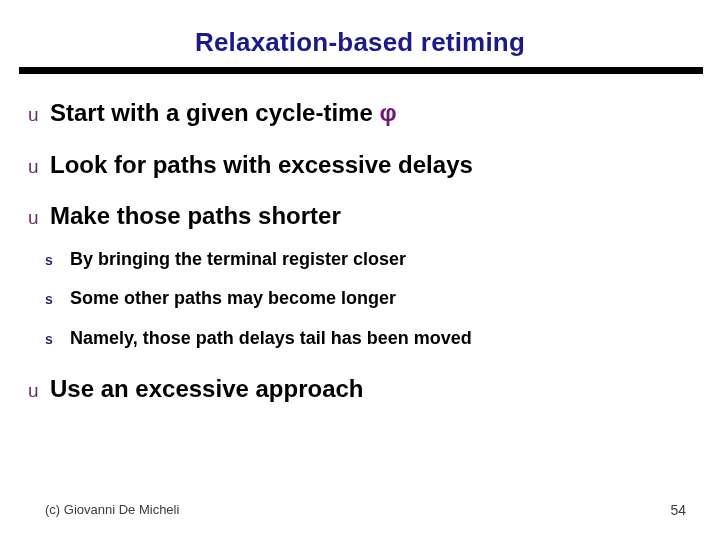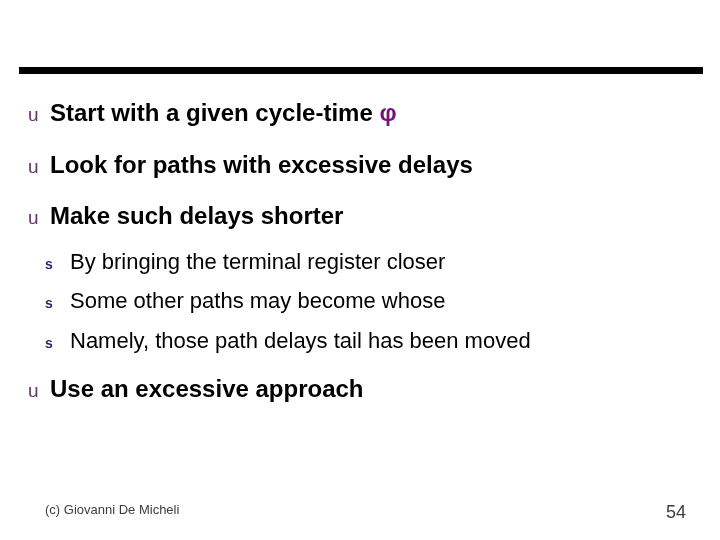--- a/index.html
+++ b/index.html
@@ -62,22 +62,22 @@
     font-weight:bold;
     width:25px;
     flex:0 0 25px;
   }
   .l1 .btext{
     font-size:24px;
     font-weight:bold;
     color:var(--body-color);
   }
   .l2 .btext{
-    font-size:22px;
-    font-weight:normal;
+    font-size:18px;
+    font-weight:bold;
     color:var(--body-color);
   }
   .phi{
     color:var(--phi-color);
     font-weight:bold;
   }
   .b1{top:99px;}
   .b2{top:151px;}
   .b3{top:202px;}
   .s1{top:249px;}
@@ -88,55 +88,56 @@
     position:absolute;
     left:45px;
     top:502px;
     font-size:13px;
     color:var(--footer-color);
   }
   .footer-page{
     position:absolute;
     right:34px;
     top:502px;
-    font-size:18px;
+    font-size:14px;
     color:var(--footer-color);
   }
 </style>
 </head>
 <body>
 
 <div class="slide">
 
+  <div class="slide-title">Relaxation-based retiming</div>
 
   <div class="title-rule"></div>
 
   <div class="row l1 b1">
     <span class="marker-u">u</span>
     <span class="btext"><span>Start with a given cycle-time </span><span class="phi">φ</span></span>
   </div>
 
   <div class="row l1 b2">
     <span class="marker-u">u</span>
     <span class="btext">Look for paths with excessive delays</span>
   </div>
 
   <div class="row l1 b3">
     <span class="marker-u">u</span>
-    <span class="btext">Make such delays shorter</span>
+    <span class="btext">Make those paths shorter</span>
   </div>
 
   <div class="row l2 s1">
     <span class="marker-s">s</span>
     <span class="btext">By bringing the terminal register closer</span>
   </div>
 
   <div class="row l2 s2">
     <span class="marker-s">s</span>
-    <span class="btext">Some other paths may become whose</span>
+    <span class="btext">Some other paths may become longer</span>
   </div>
 
   <div class="row l2 s3">
     <span class="marker-s">s</span>
     <span class="btext">Namely, those path delays tail has been moved</span>
   </div>
 
   <div class="row l1 b4">
     <span class="marker-u">u</span>
     <span class="btext">Use an excessive approach</span>

